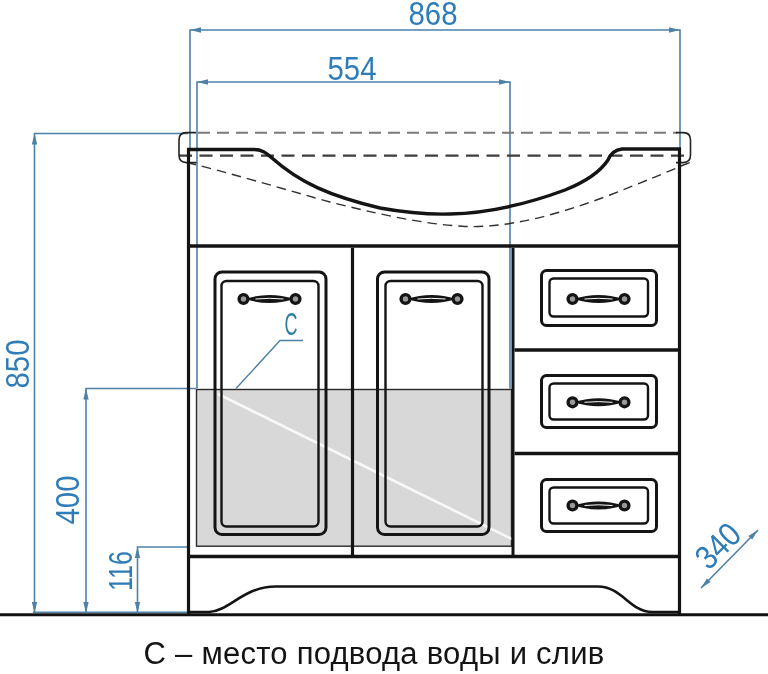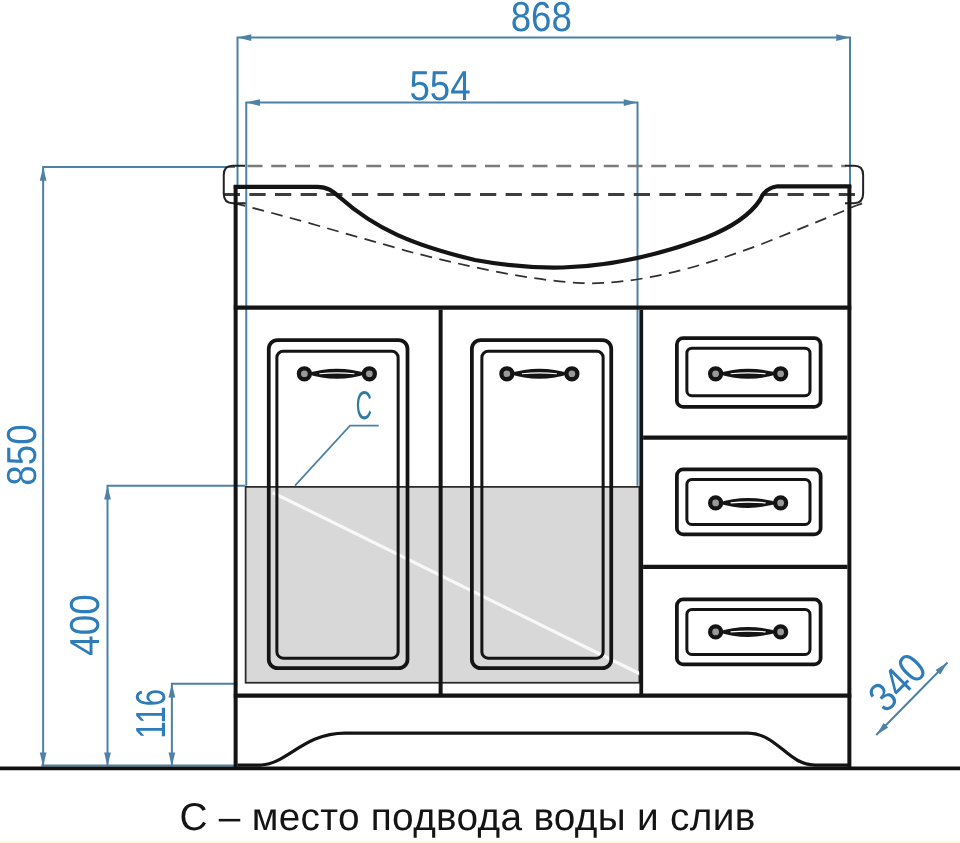--- a/index.html
+++ b/index.html
@@ -1,16 +1,16 @@
 <!DOCTYPE html>
 <html><head>
 <meta charset="utf-8">
 <style>
   html,body{margin:0;padding:0;background:#ffffff;}
-  .wrap{width:768px;height:674px;position:relative;overflow:hidden;background:#eab308;}
+  .wrap{width:768px;height:674px;position:relative;overflow:hidden;background:#8b5cf6;}
   text{font-family:"Liberation Sans", sans-serif;}
 </style>
 </head>
 <body>
 <div class="wrap">
 <svg width="768" height="674" viewBox="0 0 768 674" xmlns="http://www.w3.org/2000/svg">
 <defs>
 <clipPath id="grayclip">
           <rect x="196.5" y="389.5" width="315" height="156.7"></rect>
         </clipPath>

